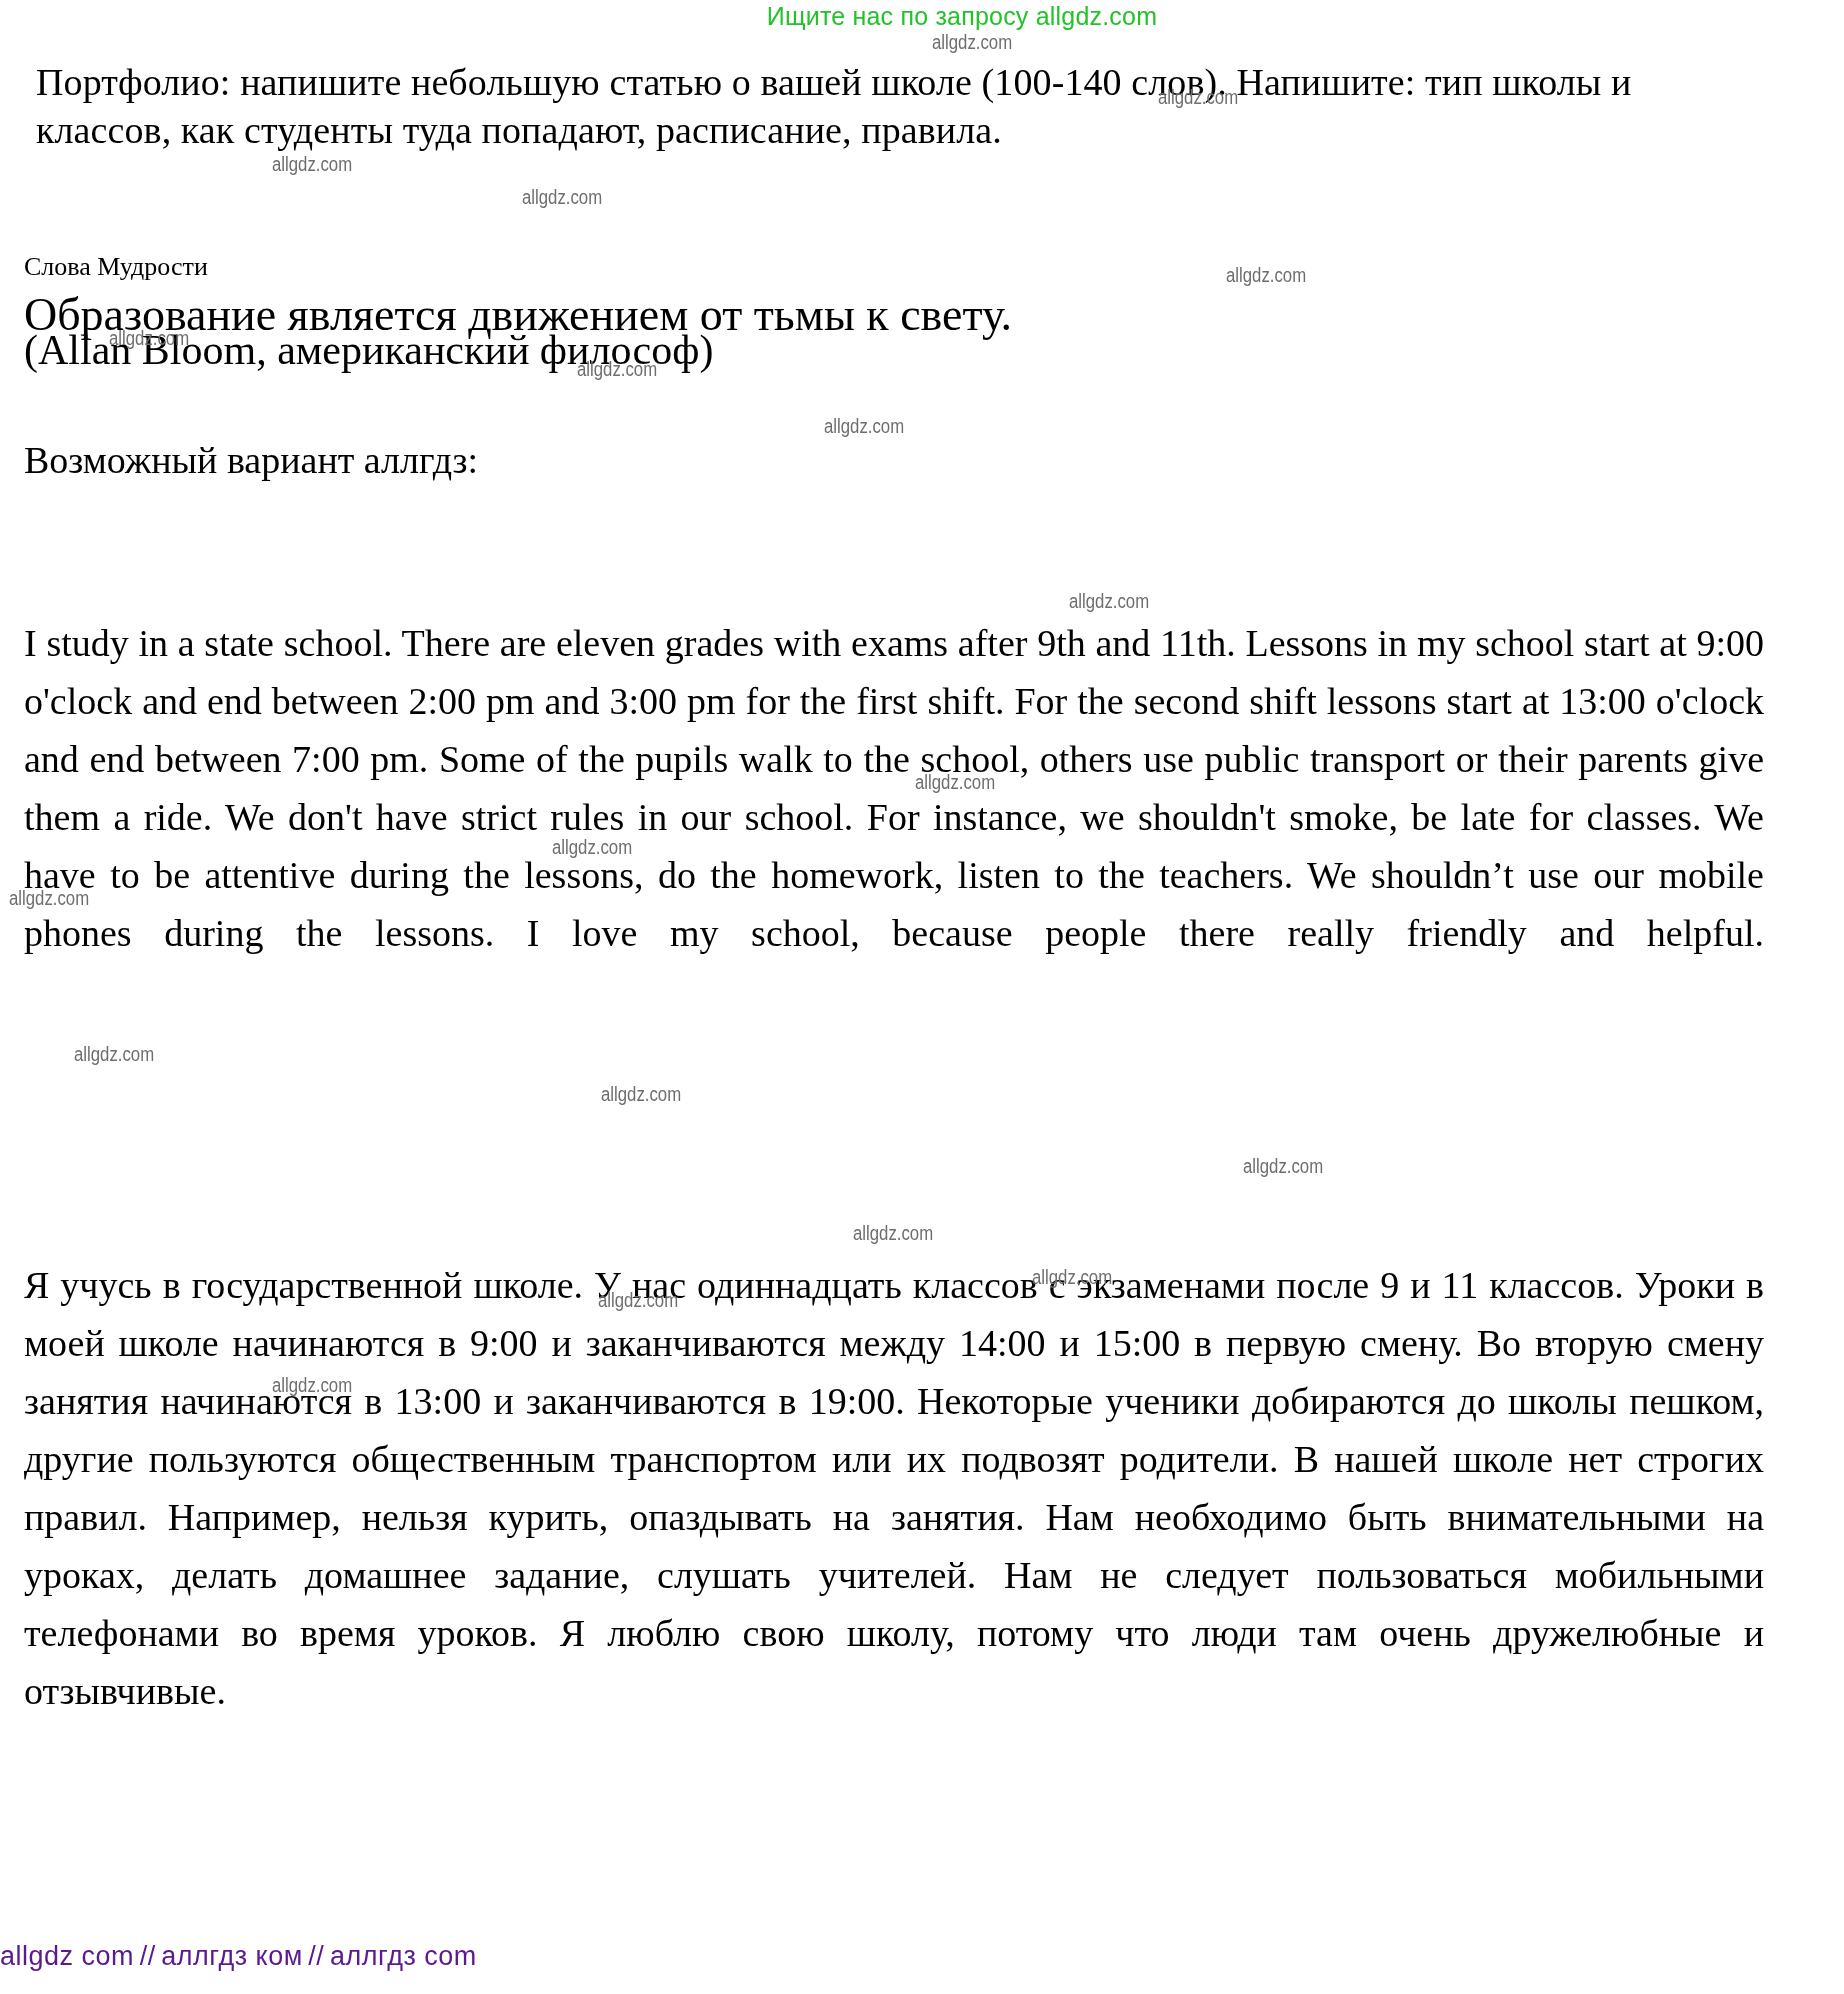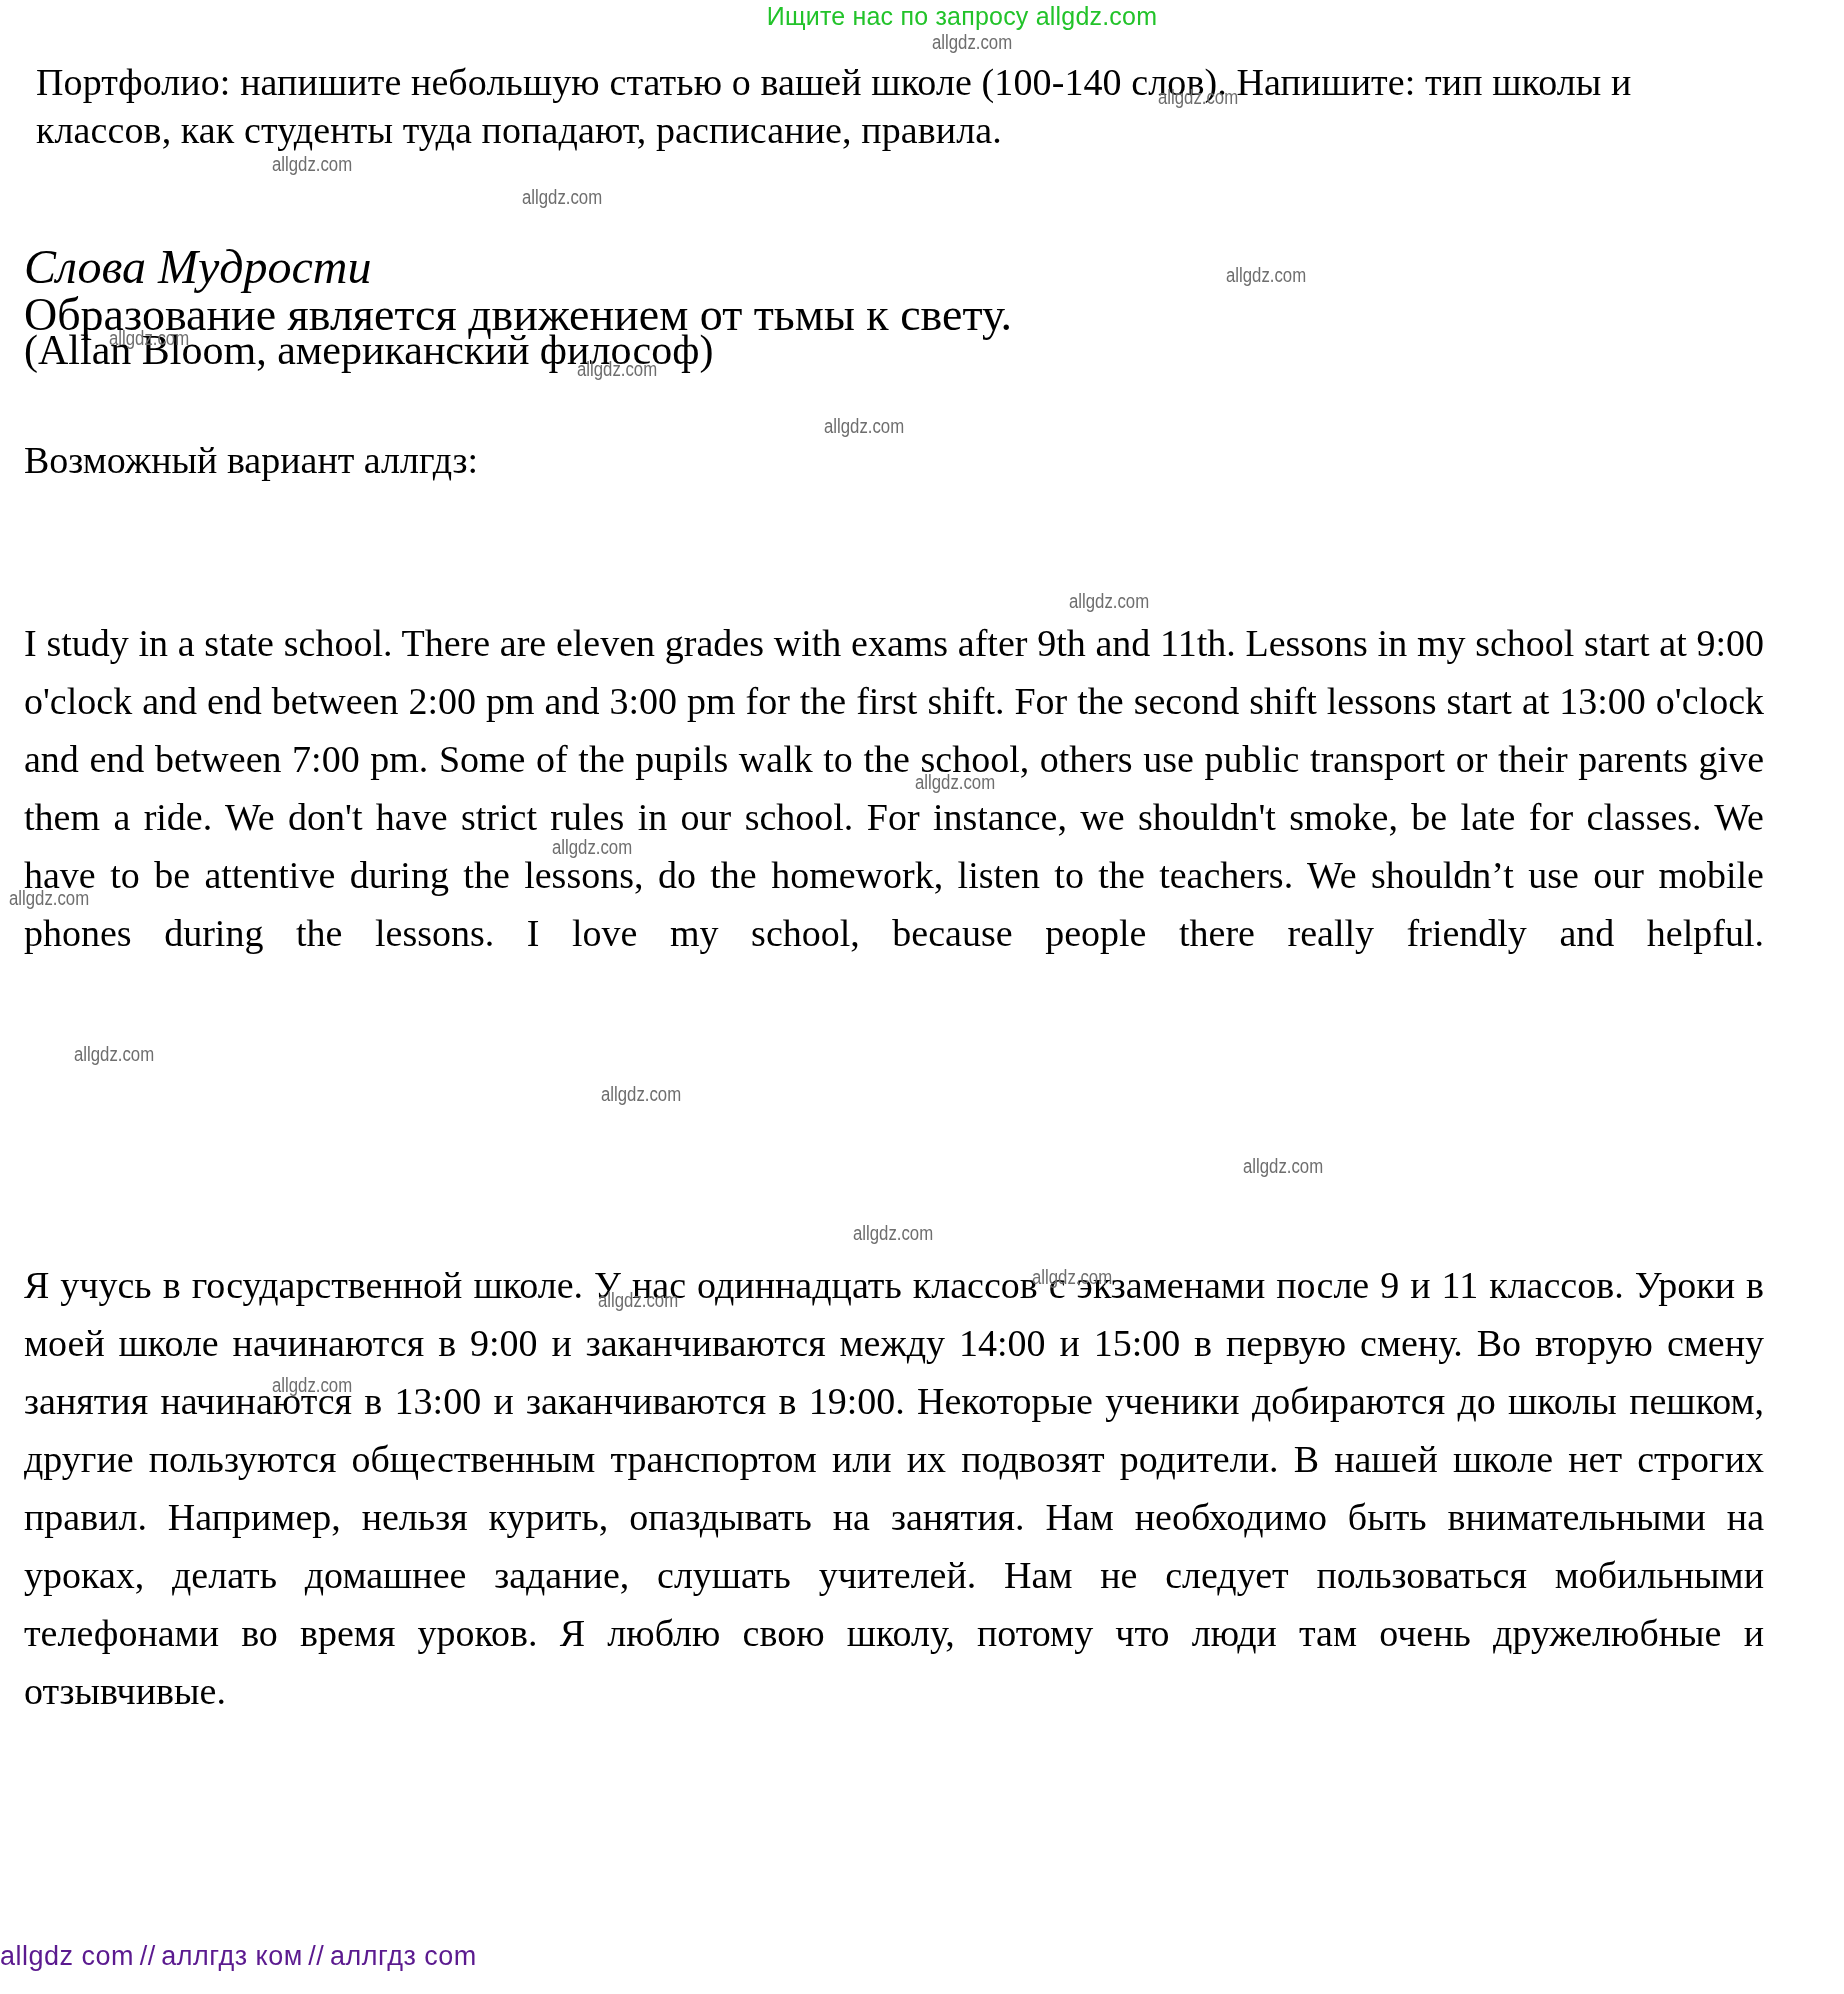--- a/index.html
+++ b/index.html
@@ -63,23 +63,22 @@
     line-height: 48px;
     margin: 12px;
     text-align: left;
     letter-spacing: 0.1px;
   }
 
   .wisdom-head {
     position: absolute;
     top: 243px;
     left: 0;
-    font-size: 48px;
-    line-height: 48px;
-    font-style: italic;
+    font-size: 26px;
+    line-height: 48px;
   }
 
   .quote-line {
     position: absolute;
     top: 291px;
     left: 0;
     font-size: 46px;
     line-height: 48px;
   }
 

